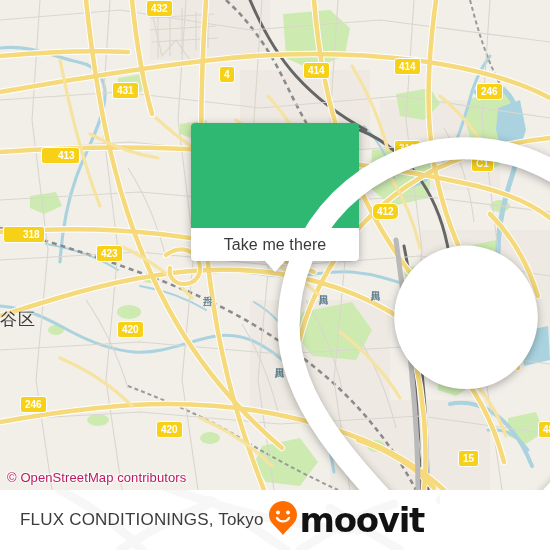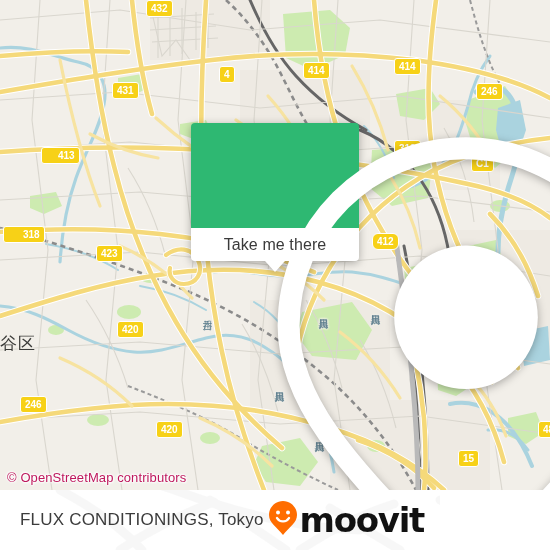--- a/index.html
+++ b/index.html
@@ -50,21 +50,20 @@
 
   
   .maplabel{
     position:absolute;
     color:#4a4a48;
     font-size:12px;
     z-index:17;
     white-space:nowrap;
     text-shadow:0 0 3px #f2efe9,0 0 3px #f2efe9,0 0 2px #f2efe9;
     font-family:Liberation Sans, sans-serif;
-    margin-top:24px;
   }
   .maplabel.vert{writing-mode:vertical-rl;text-orientation:upright;font-size:10px;}
   .maplabel.ward{font-size:17px;color:#3b3b39;letter-spacing:1px;}
   .maplabel.river{color:#5a7c8c;font-size:10px;}
 
   
   .popup{
     position:absolute;
     left:191px;top:123px;
     width:168px;
@@ -319,21 +318,21 @@
         <div class="shield" style="left: 112px; top: 66px; margin-top: 16px;">431</div>
         <div class="shield" style="left: 219px; top: 66px;">4</div>
         <div class="shield" style="left: 303px; top: 62px;">414</div>
         <div class="shield" style="left: 394px; top: 58px;">414</div>
         <div class="shield" style="left: 476px; top: 83px;">246</div>
         <div class="shield" style="left: 41px; top: 147px; padding-left: 16px;">413</div>
         <div class="shield" style="left: 394px; top: 140px;">319</div>
         <div class="shield" style="left: 471px; top: 155px;">C1</div>
         <div class="shield" style="left: 3px; top: 226px; padding-left: 19px;">318</div>
         <div class="shield" style="left: 96px; top: 245px;">423</div>
-        <div class="shield" style="left: 372px; top: 233px; border-radius: 6px;">412</div>
+        <div class="shield" style="left: 372px; top: 203px; border-radius: 6px;">412</div>
         <div class="shield" style="left: 117px; top: 321px;">420</div>
         <div class="shield" style="left: 20px; top: 396px;">246</div>
         <div class="shield" style="left: 156px; top: 421px;">420</div>
         <div class="shield" style="left: 458px; top: 450px;">15</div>
         <div class="shield" style="left: 538px; top: 421px;">48</div>
       </div>
 
     <div id="label-layer">
         <div class="maplabel ward" style="left: 0px; top: 308px;">谷区</div>
         <div class="maplabel ward" style="left: 463px; top: 330px;">港区</div>

